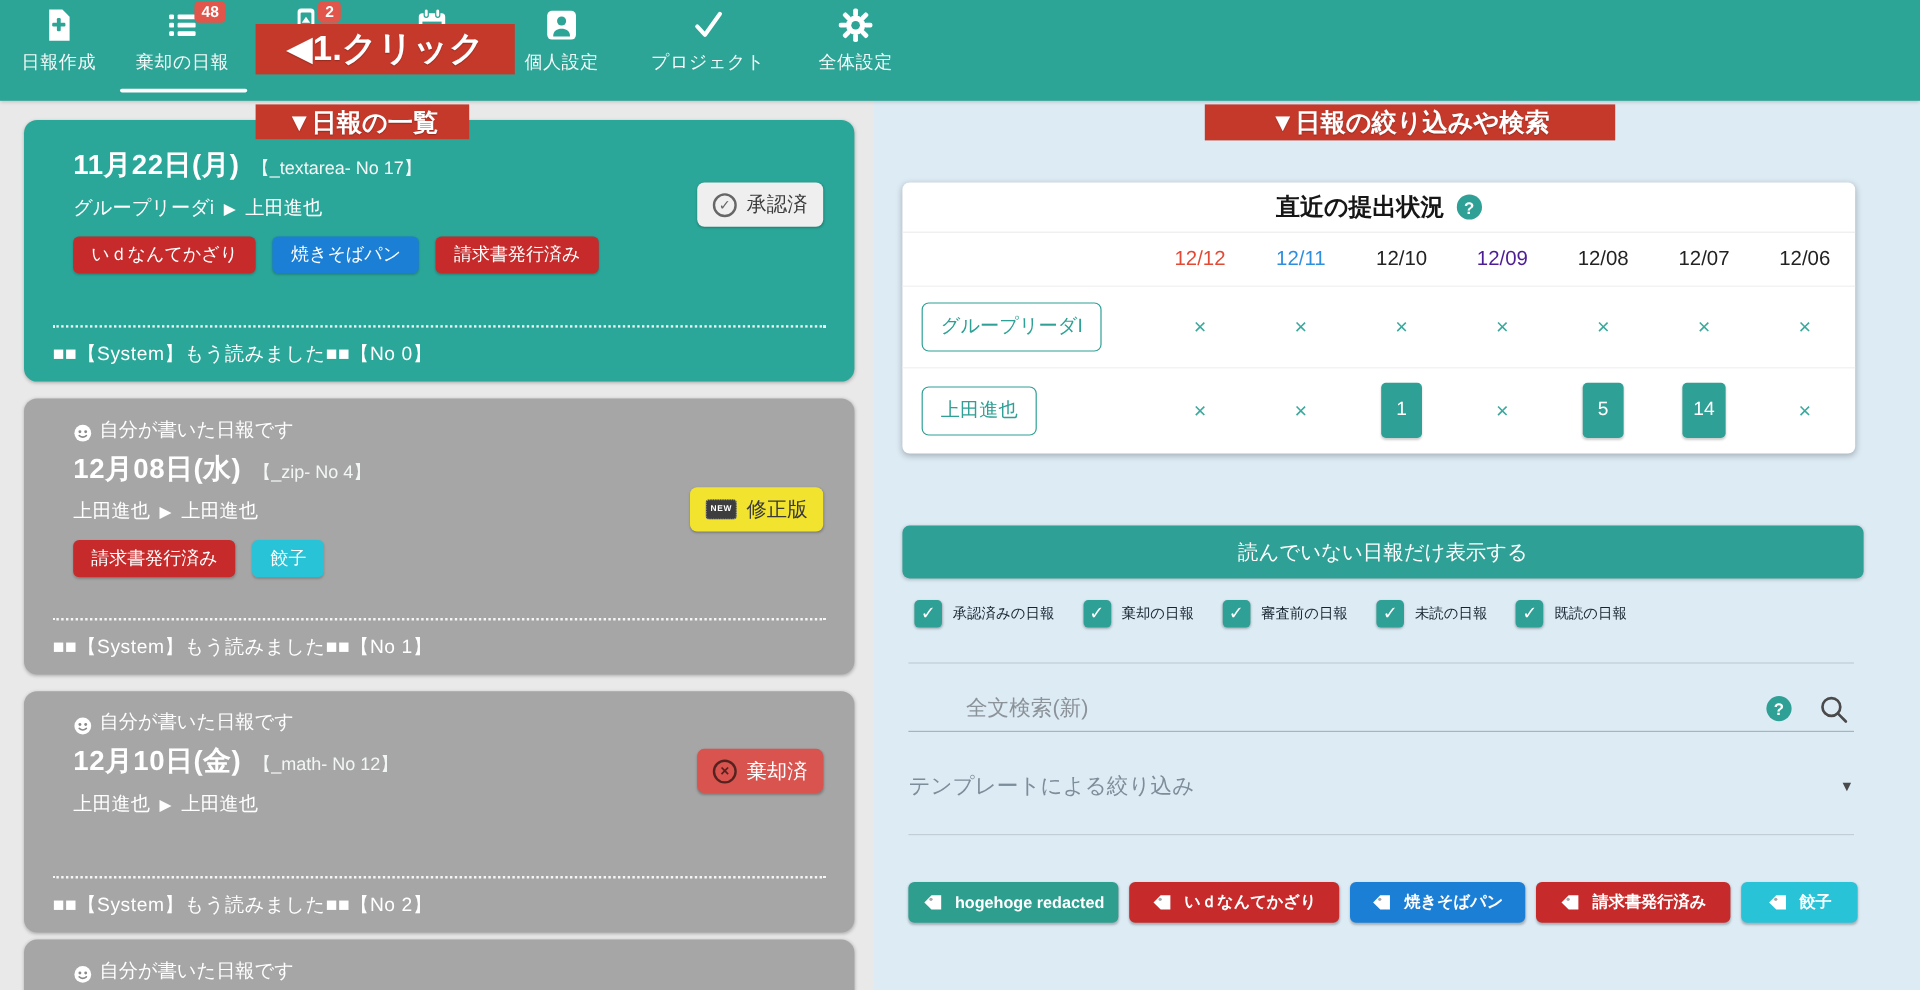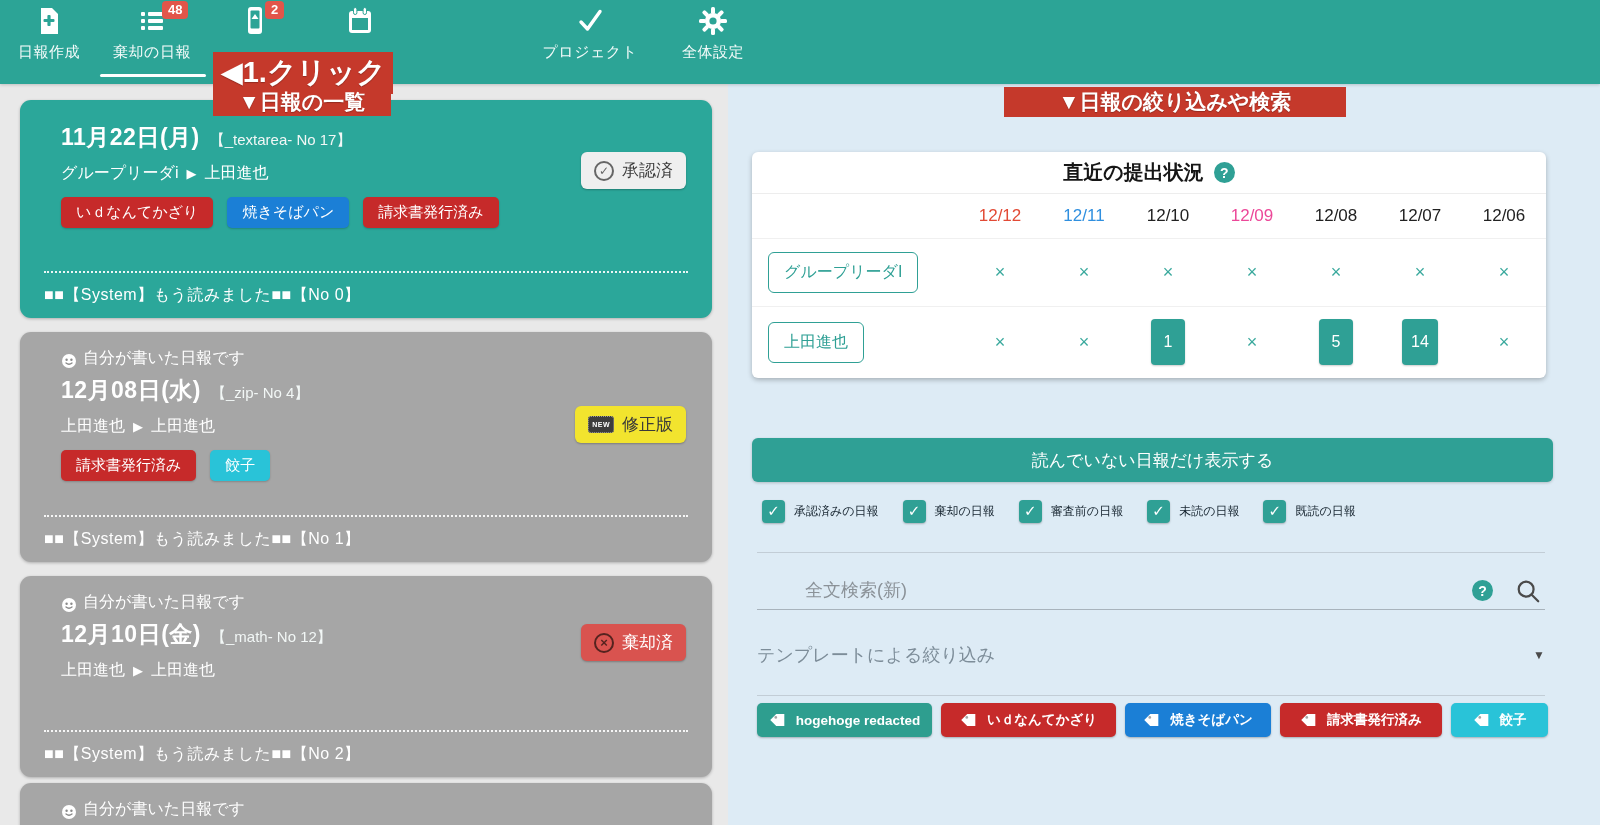--- a/index.html
+++ b/index.html
@@ -32,21 +32,21 @@
     position:absolute; left:100px; top:74px; width:106px; height:3px;
     background:#fff; border-radius:2px;
   }
 
   
   .annotation {
     position:absolute; background:#c5392b; color:#fff; font-weight:bold;
     display:flex; align-items:center; justify-content:center;
     z-index:30; white-space:nowrap; text-shadow:0 1px 1px rgba(0,0,0,.25);
   }
-  .anno-click { left:213px; top:20px; width:180px; height:42px; font-size:29px;margin-top:32px; }
+  .anno-click { left:213px; top:20px; width:216px; height:42px; font-size:29px; }
   .anno-list  { left:213px; top:87px;  width:178px; height:29px; font-size:21px; }
   .anno-filter{ left:1004px; top:87px; width:342px; height:30px; font-size:21px; }
 
   
   .left-panel {
     position:absolute; left:0; top:84px; width:728px; height:741px;
     background:#e9e9e9; overflow:hidden;
   }
   .report-card {
     position:absolute; left:20px; width:692px; border-radius:11px;
@@ -168,21 +168,21 @@
   .mag-icon { width:26px; height:26px; cursor:pointer; }
 
   .template-row {
     position:absolute; left:29px; top:550px; width:788px; height:42px;
     display:flex; align-items:center; justify-content:space-between; cursor:pointer;
   }
   .template-label { font-size:18px; color:#7d8d99; }
   .dropdown-arrow { font-size:12px; color:#4a4a4a; }
 
   .tagbtn-row {
-    position:absolute; left:29px; top:619px; height:44px; display:flex; gap:9px;
+    position:absolute; left:29px; top:651px; height:44px; display:flex; gap:9px;
   }
   .tag-btn {
     height:34px; border:none; border-radius:5px; color:#fff; cursor:pointer;
     display:flex; align-items:center; justify-content:center; gap:10px;
     font-size:13.5px; font-weight:bold; box-shadow:0 1px 2px rgba(0,0,0,.25);
     font-family:inherit;
   }
   .tag-btn:nth-child(1){ width:175px; }
   .tag-btn:nth-child(2){ width:175px; }
   .tag-btn:nth-child(3){ width:146px; }
@@ -232,20 +232,28 @@
   <div class="nav-item" style="left:302px;">
     <svg class="nav-icon" viewBox="0 0 30 30">
       <rect x="4" y="5" width="22" height="22" rx="3" fill="#fff"></rect>
       <rect x="8.5" y="1.5" width="3.4" height="7" rx="1.7" fill="#fff" stroke="#2ca496" stroke-width="1"></rect>
       <rect x="18.1" y="1.5" width="3.4" height="7" rx="1.7" fill="#fff" stroke="#2ca496" stroke-width="1"></rect>
       <rect x="7" y="12" width="16" height="12" fill="#2ca496"></rect>
     </svg>
     <span class="nav-label"></span>
   </div>
 
+  <div class="nav-item" style="left:410px;">
+    <svg class="nav-icon" viewBox="0 0 30 30">
+      <rect x="3" y="3" width="24" height="24" rx="4" fill="#fff"></rect>
+      <circle cx="15" cy="11.5" r="3.8" fill="#2ca496"></circle>
+      <path d="M8 24 c0-4 3.2-6 7-6 s7 2 7 6 v0.5 h-14 z" fill="#2ca496"></path>
+    </svg>
+    <span class="nav-label">個人設定</span>
+  </div>
 
   <div class="nav-item" style="left:532px;">
     <svg class="nav-icon" viewBox="0 0 30 30">
       <polyline points="6,16 12.5,23 25,5.5" fill="none" stroke="#fff" stroke-width="3.4" stroke-linecap="round" stroke-linejoin="round"></polyline>
     </svg>
     <span class="nav-label">プロジェクト</span>
   </div>
 
   <div class="nav-item" style="left:655px;">
     <svg class="nav-icon" viewBox="0 0 30 30">
@@ -371,21 +379,21 @@
     <div class="submission-title-row">
       <span class="submission-title">直近の提出状況</span>
       <span class="help-icon">?</span>
     </div>
 
     <div class="sub-grid sub-header">
       <span></span>
       <span class="date-cell" style="color: rgb(226, 74, 53);">12/12</span>
       <span class="date-cell" style="color: rgb(47, 143, 223);">12/11</span>
       <span class="date-cell" style="color: rgb(34, 34, 34);">12/10</span>
-      <span class="date-cell" style="color: #ec4899;">12/09</span>
+      <span class="date-cell" style="color: #4c1d95;">12/09</span>
       <span class="date-cell" style="color: rgb(34, 34, 34);">12/08</span>
       <span class="date-cell" style="color: rgb(34, 34, 34);">12/07</span>
       <span class="date-cell" style="color: rgb(34, 34, 34);">12/06</span>
     </div>
 
     <div class="sub-grid sub-row row-1">
       <button class="name-btn">グループリーダI</button>
       <span class="cell-x">×</span>
       <span class="cell-x">×</span>
       <span class="cell-x">×</span>

